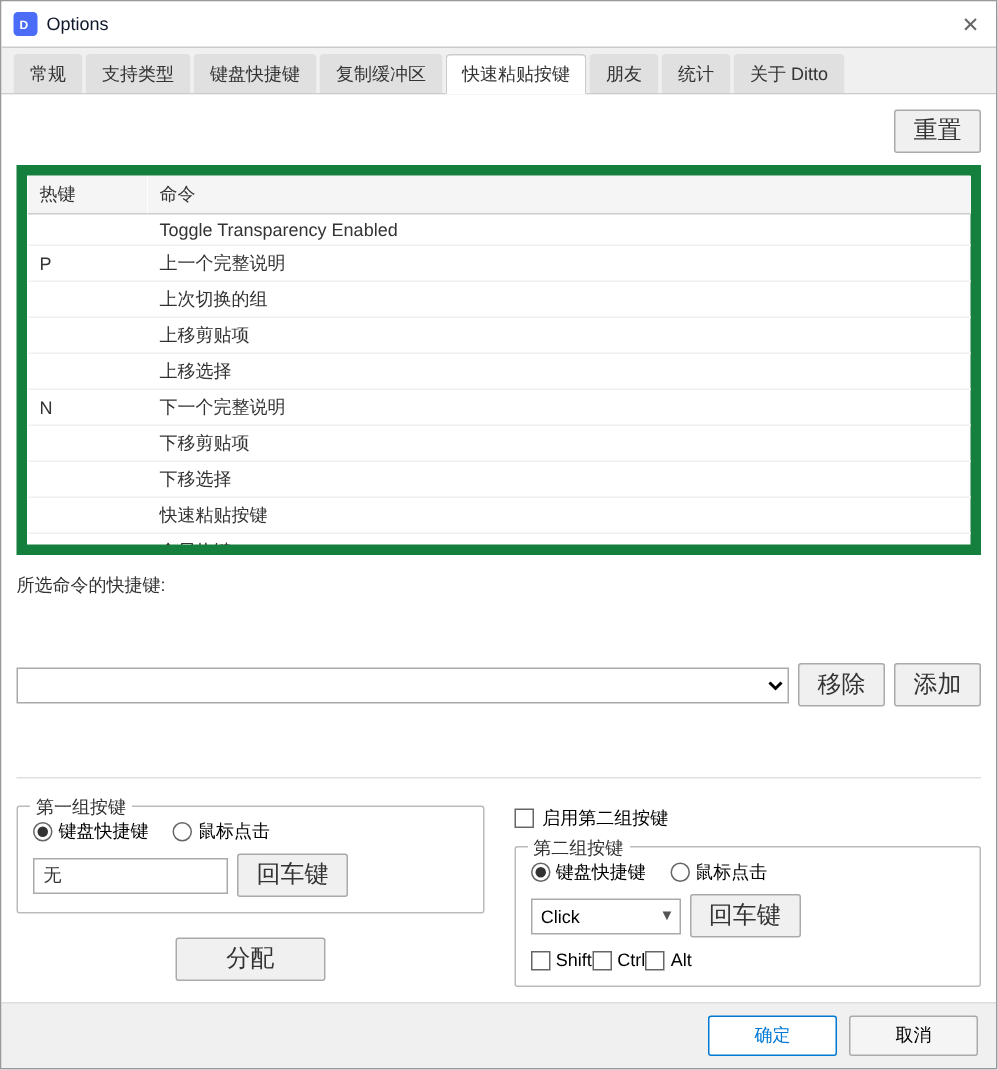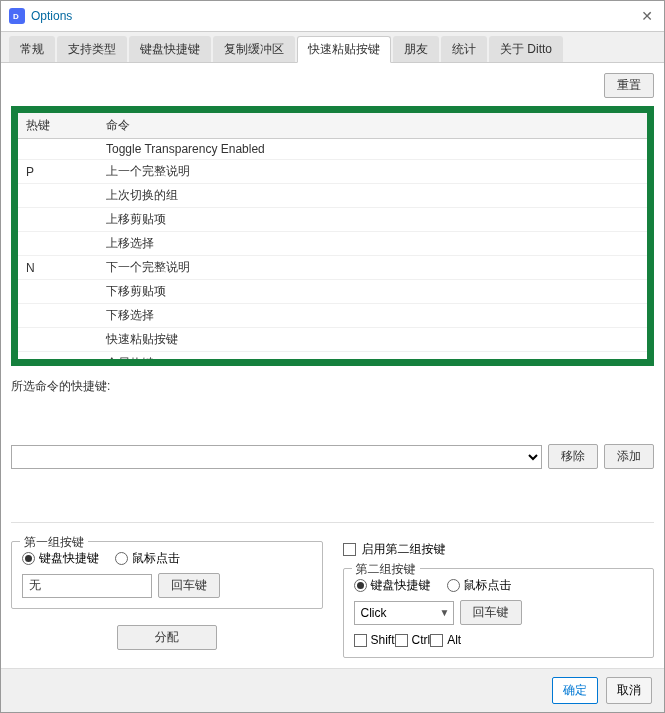--- a/index.html
+++ b/index.html
@@ -35,21 +35,21 @@
     }
     .app-icon {
       width: 16px; height: 16px;
       background: #4a6cf7;
       border-radius: 3px;
       display: flex; align-items: center; justify-content: center;
       color: #fff; font-size: 9px; font-weight: bold;
     }
     .title-text {
       font-size: 12px;
-      color: #0369a1;
+      color: #0f172a;
     }
     .close-btn {
       width: 18px; height: 18px;
       display: flex; align-items: center; justify-content: center;
       font-size: 14px; color: #666; cursor: pointer;
     }
     .tab-bar {
       background: #f0f0f0;
       display: flex;
       border-bottom: 1px solid #ccc;
@@ -80,21 +80,21 @@
       display: flex;
       flex-direction: column;
       gap: 8px;
     }
     .reset-row {
       display: flex;
       justify-content: flex-end;
     }
     .btn {
       padding: 3px 12px;
-      font-size: 12px;
+      font-size: 16px;
       border: 1px solid #aaa;
       background: #f0f0f0;
       cursor: pointer;
       border-radius: 2px;
       color: #333;
     }
     .hotkey-table-container {
       border: 7px solid #15803d;
       height: 260px;
       overflow-y: auto;
@@ -267,21 +267,21 @@
     }
     .footer {
       display: flex;
       justify-content: flex-end;
       padding: 8px 12px;
       gap: 8px;
       border-top: 1px solid #ddd;
       background: #f0f0f0;
     }
     .footer-btn {
-      padding: 4px 10px;
+      padding: 4px 30px;
       font-size: 12px;
       border: 1px solid #aaa;
       background: #f5f5f5;
       cursor: pointer;
       border-radius: 2px;
     }
     .footer-btn.ok {
       border-color: #0078d4;
       color: #0078d4;
       background: #fff;

